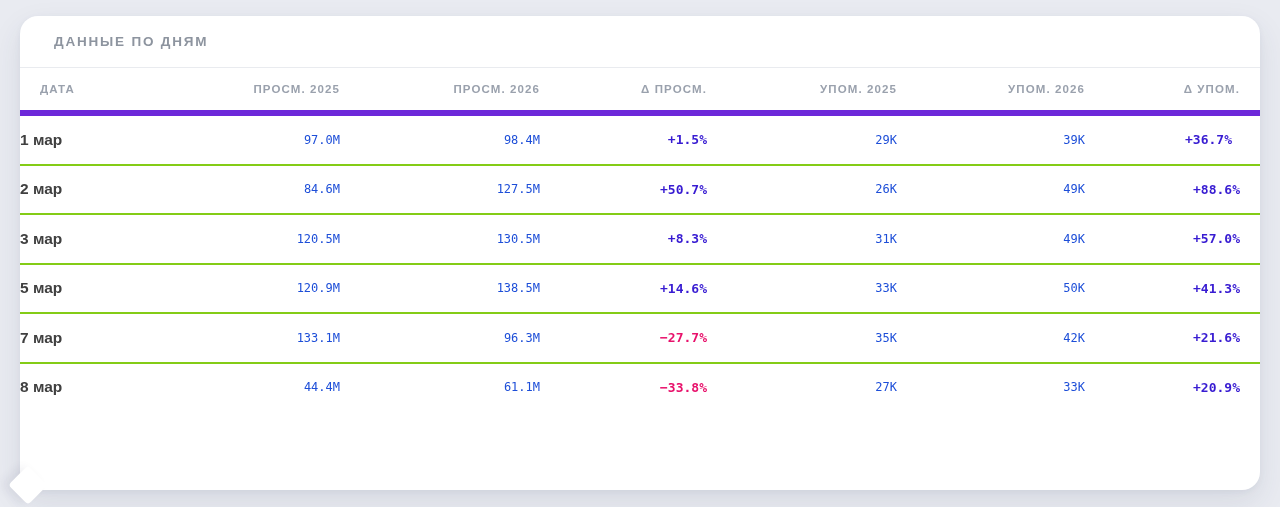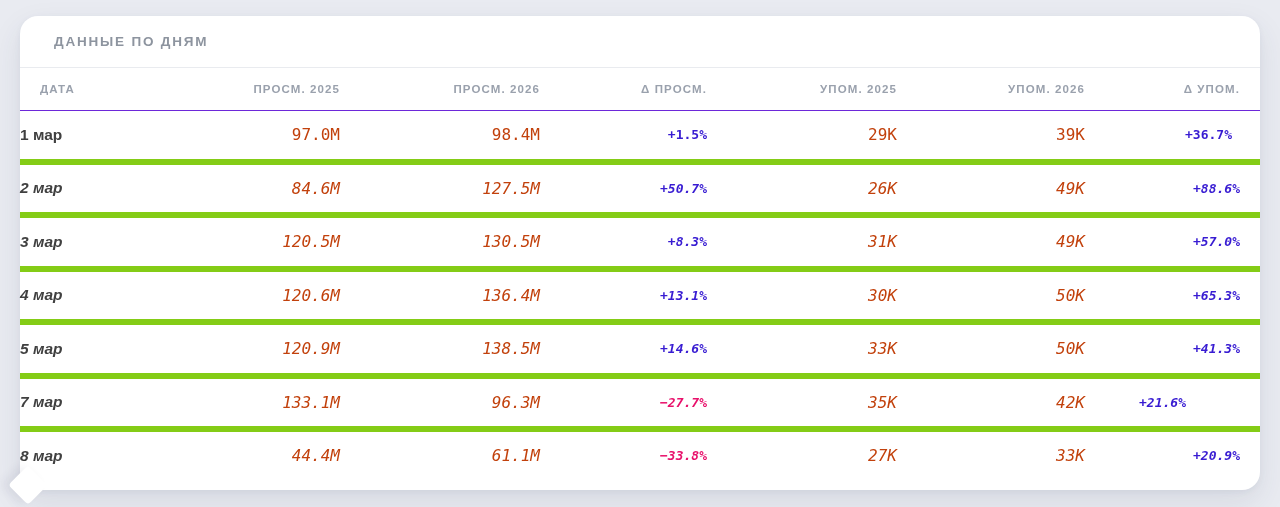--- a/index.html
+++ b/index.html
@@ -66,45 +66,44 @@
     border-collapse: collapse;
     table-layout: fixed;
   }
   .data-table thead th {
     height: 42px;
     padding: 0;
     font-size: 11.5px;
     font-weight: 600;
     letter-spacing: 1.1px;
     color: #9aa1ad;
-    border-bottom: 1px solid #6d28d9;
+    border-bottom: 6px solid #6d28d9;
     white-space: nowrap;
   }
   .data-table tbody td {
     height: 47.5px;
     padding: 0;
     white-space: nowrap;
   }
   .data-table tbody tr:not(:first-child) td {
-    border-top: 6px solid #84cc16;
-    font-style: italic;
+    border-top: 2px solid #84cc16;
   }
   .al { text-align: left; }
   .ar { text-align: right; }
   th.al, td.al { padding-left: 22px; }
   .data-table thead th.al { padding-left: 20px; }
   td.date {
     font-size: 15.5px;
     font-weight: 700;
     color: #404040;
   }
   td.num {
     font-family: "DejaVu Sans Mono", monospace;
-    font-size: 16px;
-    color: #c2410c;
+    font-size: 12px;
+    color: #1d4ed8;
   }
   td.delta {
     font-weight: 700;
     font-size: 13px;
   }
   td.delta.pos { color: var(--pos, #381cd2); }
   td.delta.neg { color: var(--neg, #e8116b); }
 </style>
 </head>
 <body>
@@ -159,45 +158,36 @@
             <tr>
               <td class="al date">3 мар</td>
               <td class="ar num">120.5M</td>
               <td class="ar num">130.5M</td>
               <td class="ar num delta pos">+8.3%</td>
               <td class="ar num">31K</td>
               <td class="ar num">49K</td>
               <td class="ar num delta pos" style="padding-right: 20px;">+57.0%</td>
             </tr>
             <tr>
-              <td class="al date">4 мар</td>
-              <td class="ar num">120.6M</td>
-              <td class="ar num">136.4M</td>
-              <td class="ar num delta pos">+13.1%</td>
-              <td class="ar num">30K</td>
-              <td class="ar num">50K</td>
-              <td class="ar num delta pos" style="padding-right: 20px;">+65.3%</td>
-            </tr>
-            <tr>
               <td class="al date">5 мар</td>
               <td class="ar num">120.9M</td>
               <td class="ar num">138.5M</td>
               <td class="ar num delta pos">+14.6%</td>
               <td class="ar num">33K</td>
               <td class="ar num">50K</td>
               <td class="ar num delta pos" style="padding-right: 20px;">+41.3%</td>
             </tr>
             <tr>
               <td class="al date">7 мар</td>
               <td class="ar num">133.1M</td>
               <td class="ar num">96.3M</td>
               <td class="ar num delta neg">−27.7%</td>
               <td class="ar num">35K</td>
               <td class="ar num">42K</td>
-              <td class="ar num delta pos" style="padding-right: 20px; text-align: center;">+21.6%</td>
+              <td class="ar num delta pos" style="padding-right: 20px;">+21.6%</td>
             </tr>
             <tr>
               <td class="al date">8 мар</td>
               <td class="ar num">44.4M</td>
               <td class="ar num">61.1M</td>
               <td class="ar num delta neg">−33.8%</td>
               <td class="ar num">27K</td>
               <td class="ar num">33K</td>
               <td class="ar num delta pos" style="padding-right: 20px;">+20.9%</td>
             </tr>

